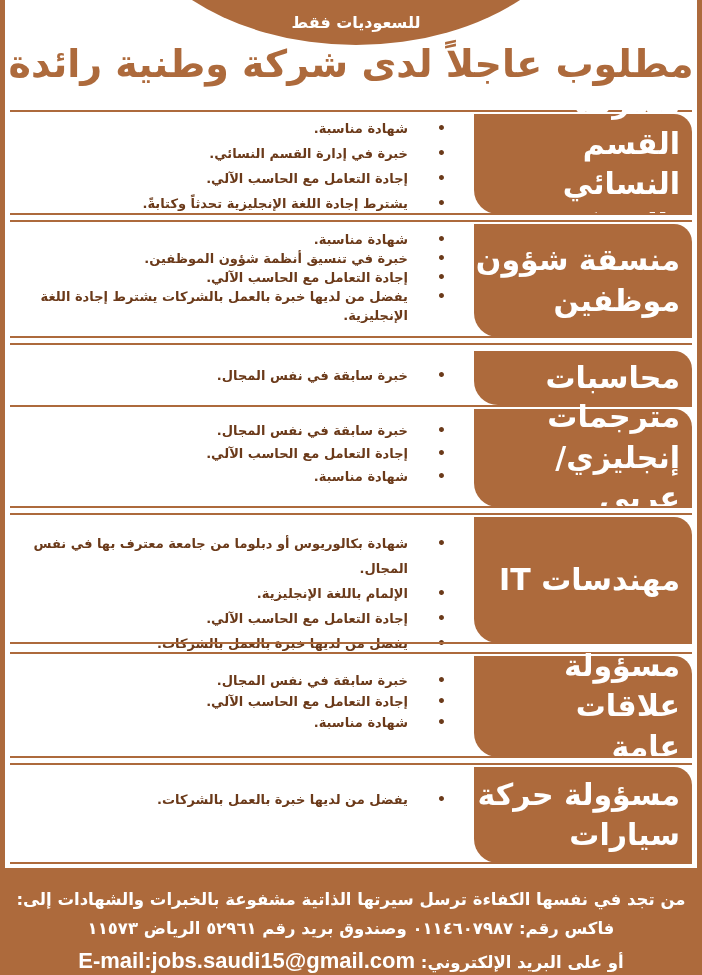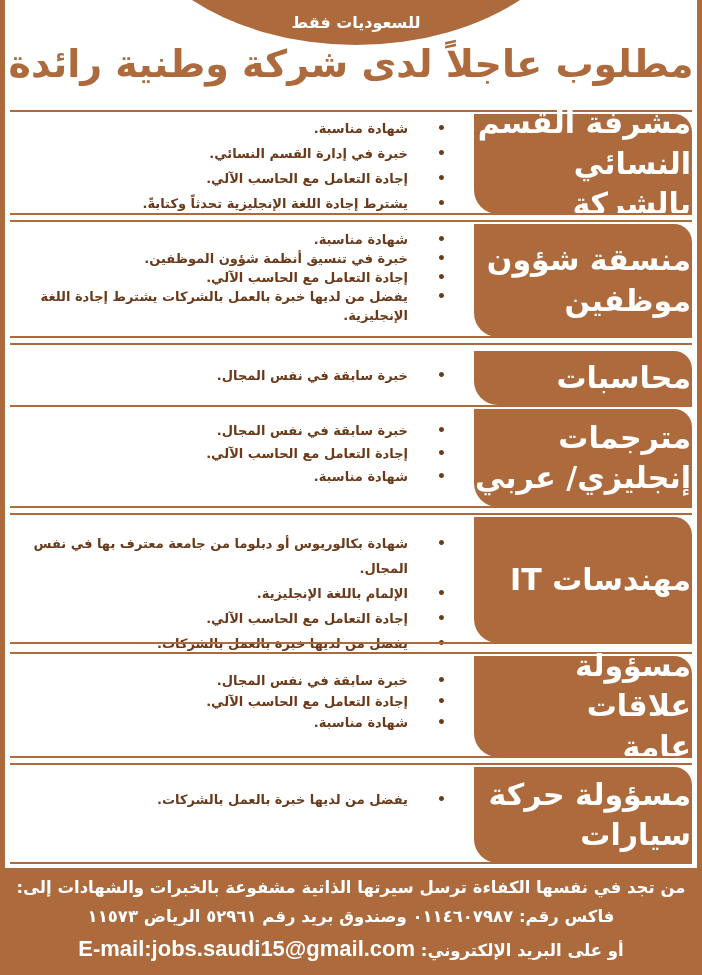--- a/index.html
+++ b/index.html
@@ -4,28 +4,28 @@
 <style>
   html, body { margin:0; padding:0; }
   body { width:702px; height:975px; background:#ffffff; font-family:"DejaVu Sans", sans-serif; overflow:hidden; position:relative; }
   .frame { position:absolute; left:0; top:0; width:702px; height:975px; box-sizing:border-box; border-left:5px solid #ad6a3c; border-right:5px solid #ad6a3c; background:#fff; }
   .top-arc { position:absolute; left:112px; top:-120px; width:478px; height:165px; background:#ad6a3c; border-radius:0 0 50% 50% / 0 0 100% 100%; }
   .top-arc-text { position:absolute; left:0; right:0; top:0; height:38px; text-align:center; color:#fff; font-weight:bold; font-size:16px; line-height:38px; direction:rtl; }
   .main-title { position:absolute; left:0; right:0; top:36px; height:56px; text-align:center; color:#ad6a3c; font-weight:bold; font-size:38px; line-height:56px; direction:rtl; letter-spacing:0; }
   .section { position:absolute; left:5px; right:5px; direction:rtl; }
   .section .rule { position:absolute; left:0; right:0; top:0; height:0; border-top:2px solid #ad6a3c; }
   .section .rule2 { position:absolute; left:0; right:0; height:0; border-top:2px solid #ad6a3c; }
-  .tab { position:absolute; right:0; width:218px; background:#ad6a3c; border-radius:0 18px 0 24px; color:#fff; font-weight:bold; font-size:30px; line-height:1.35; display:flex; flex-direction:column; justify-content:center; padding-right:1px; box-sizing:border-box; text-align:right; }
+  .tab { position:absolute; right:0; width:218px; background:#ad6a3c; border-radius:0 18px 0 24px; color:#fff; font-weight:bold; font-size:30px; line-height:1.35; display:flex; flex-direction:column; justify-content:center; padding-right:12px; box-sizing:border-box; text-align:right; }
   .tab span { display:block; }
   .bullets { position:absolute; right:228px; left:6px; margin:0; padding:0; list-style:none; color:#6b3a1a; font-weight:bold; font-size:13px; }
   .bullets li { position:relative; padding-right:56px; line-height:25px; text-align:right; }
   .bullets li .dot { position:absolute; right:18px; top:0; color:#6b3a1a; font-size:14px; }
   .bullets.tight li { line-height:19px; }
   .footer { position:absolute; left:0; right:0; top:868px; height:107px; background:#ad6a3c; color:#fff; font-weight:bold; text-align:center; direction:rtl; }
-  .footer .l1 { font-size:16.5px; line-height:28px; padding-top:6px; }
+  .footer .l1 { font-size:16.5px; line-height:28px; padding-top:18px; }
   .footer .l2 { font-size:16.5px; line-height:30px; }
   .footer .l3 { font-size:16.5px; line-height:34px; }
   .footer .email { font-family:"Liberation Sans", sans-serif; font-size:22px; direction:ltr; unicode-bidi:embed; }
 </style>
 </head>
 <body>
 
 <div class="frame">
 
   <div class="top-arc">

